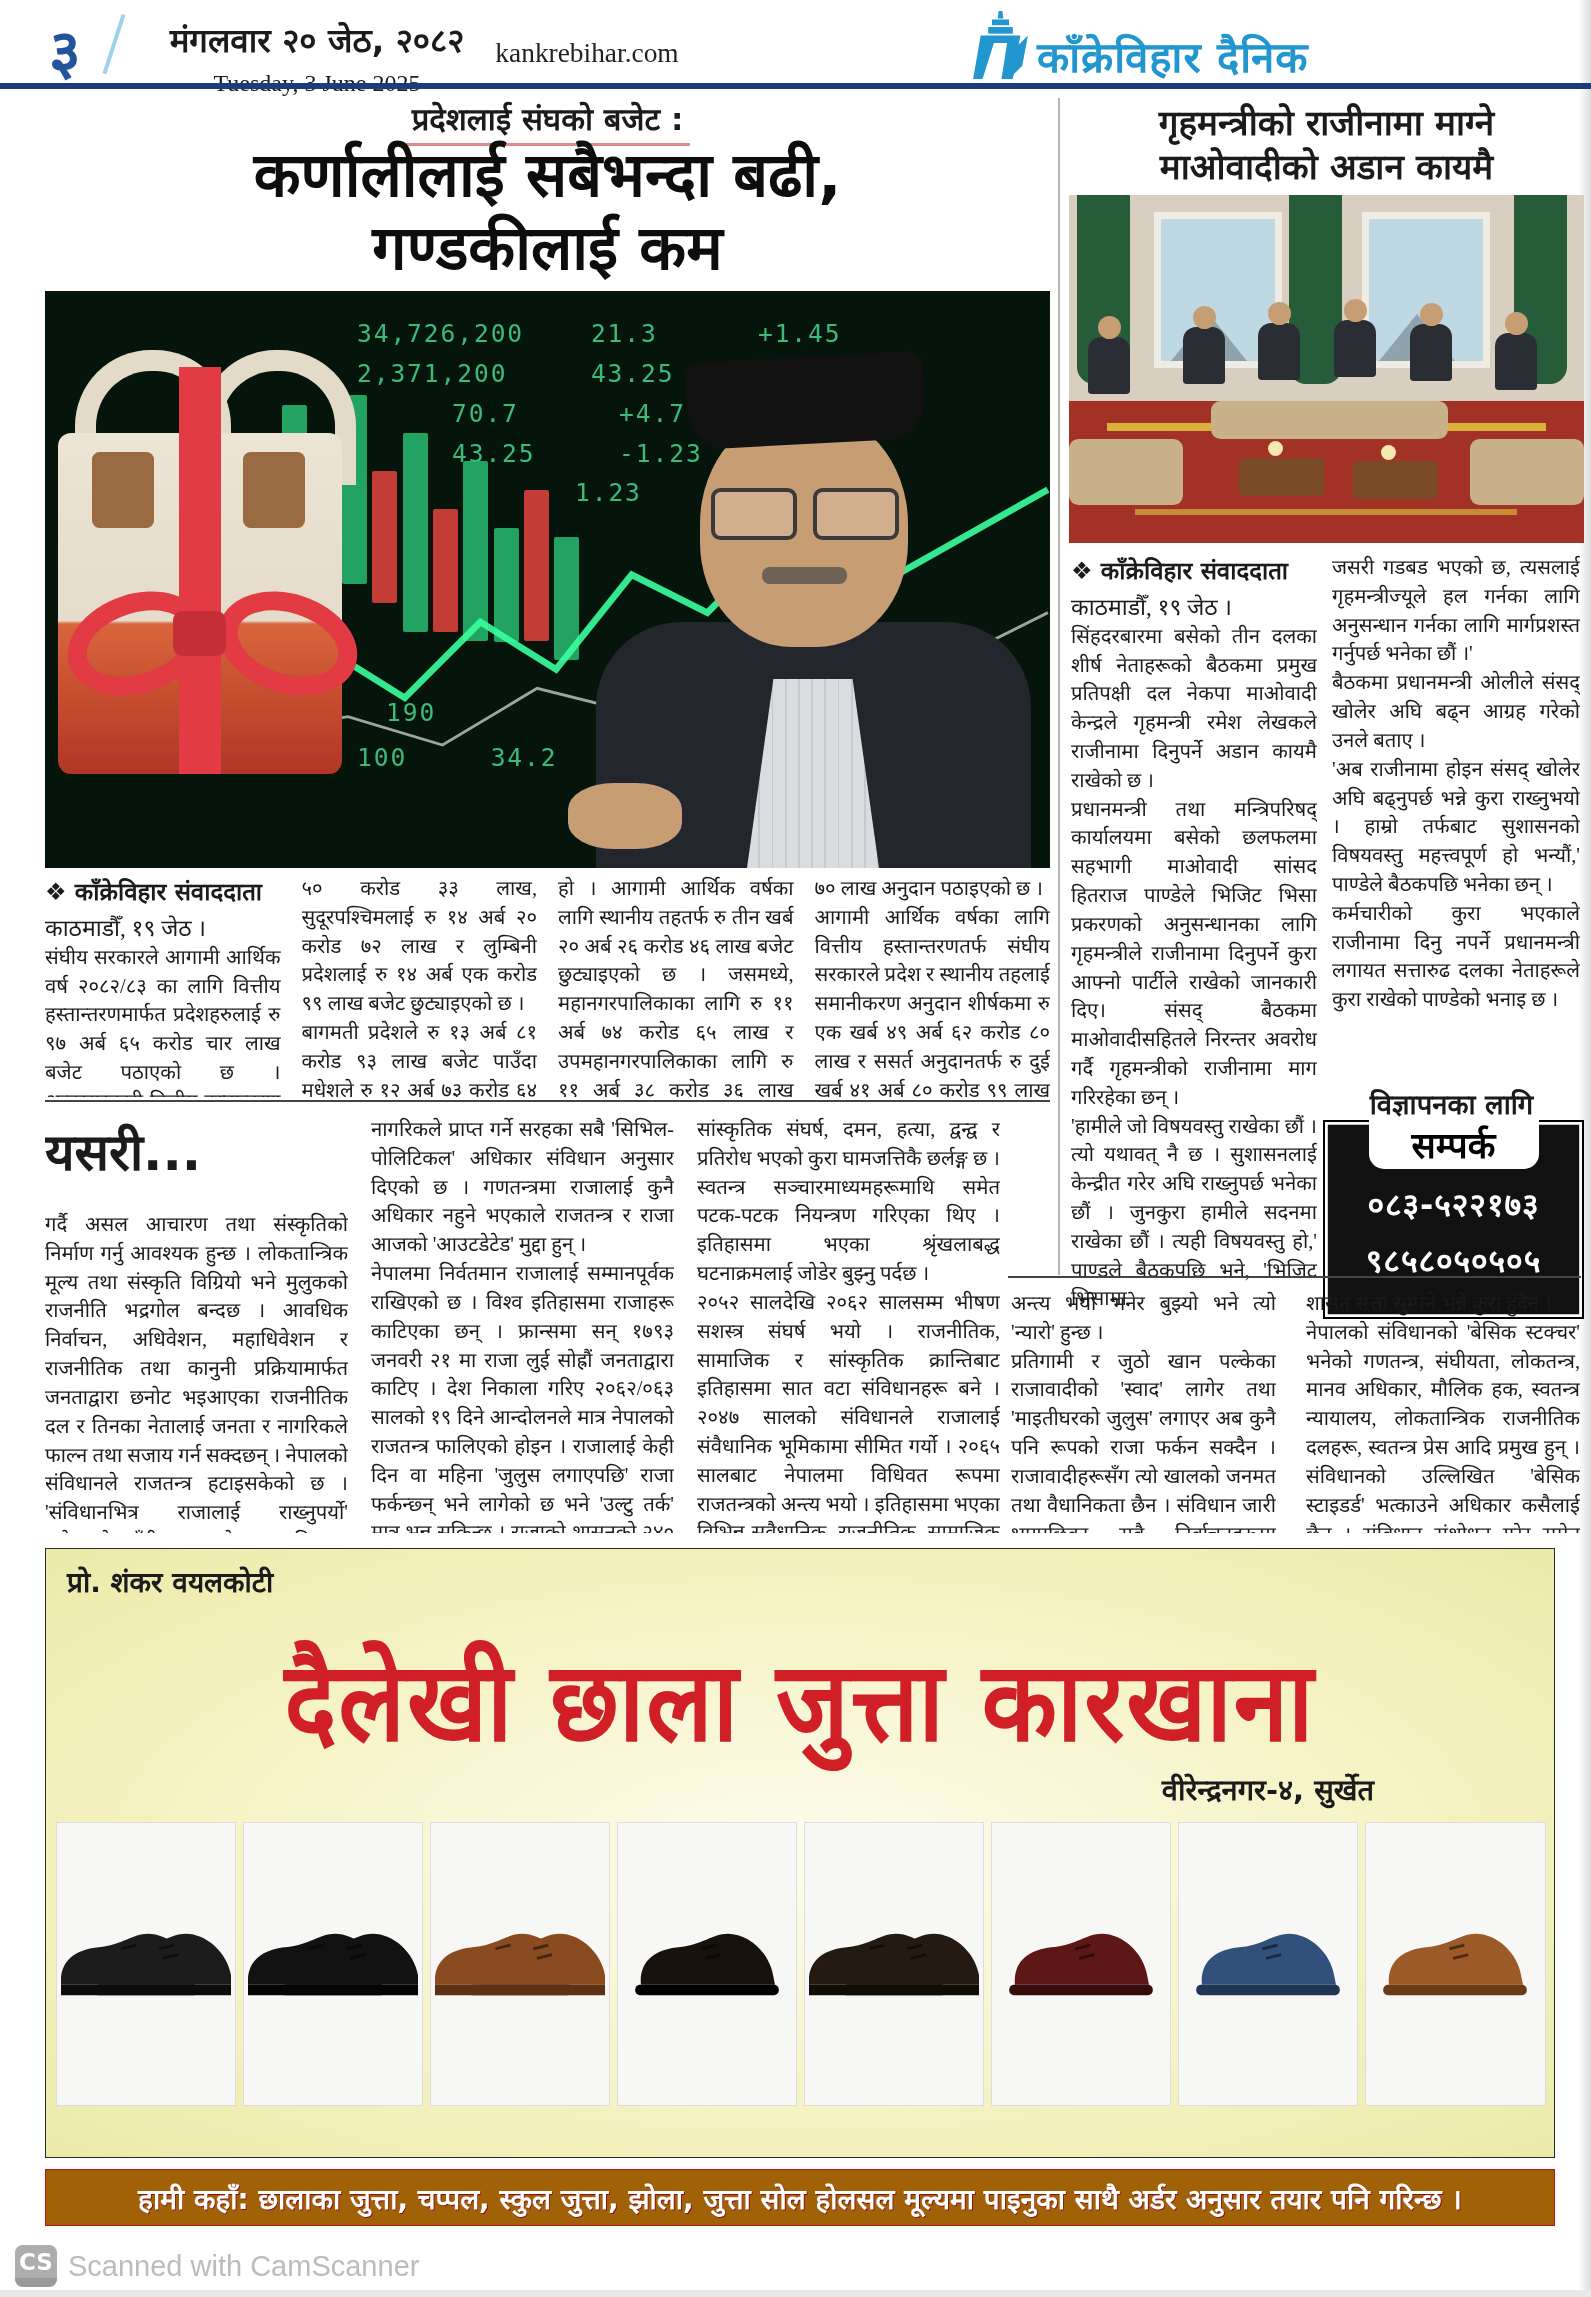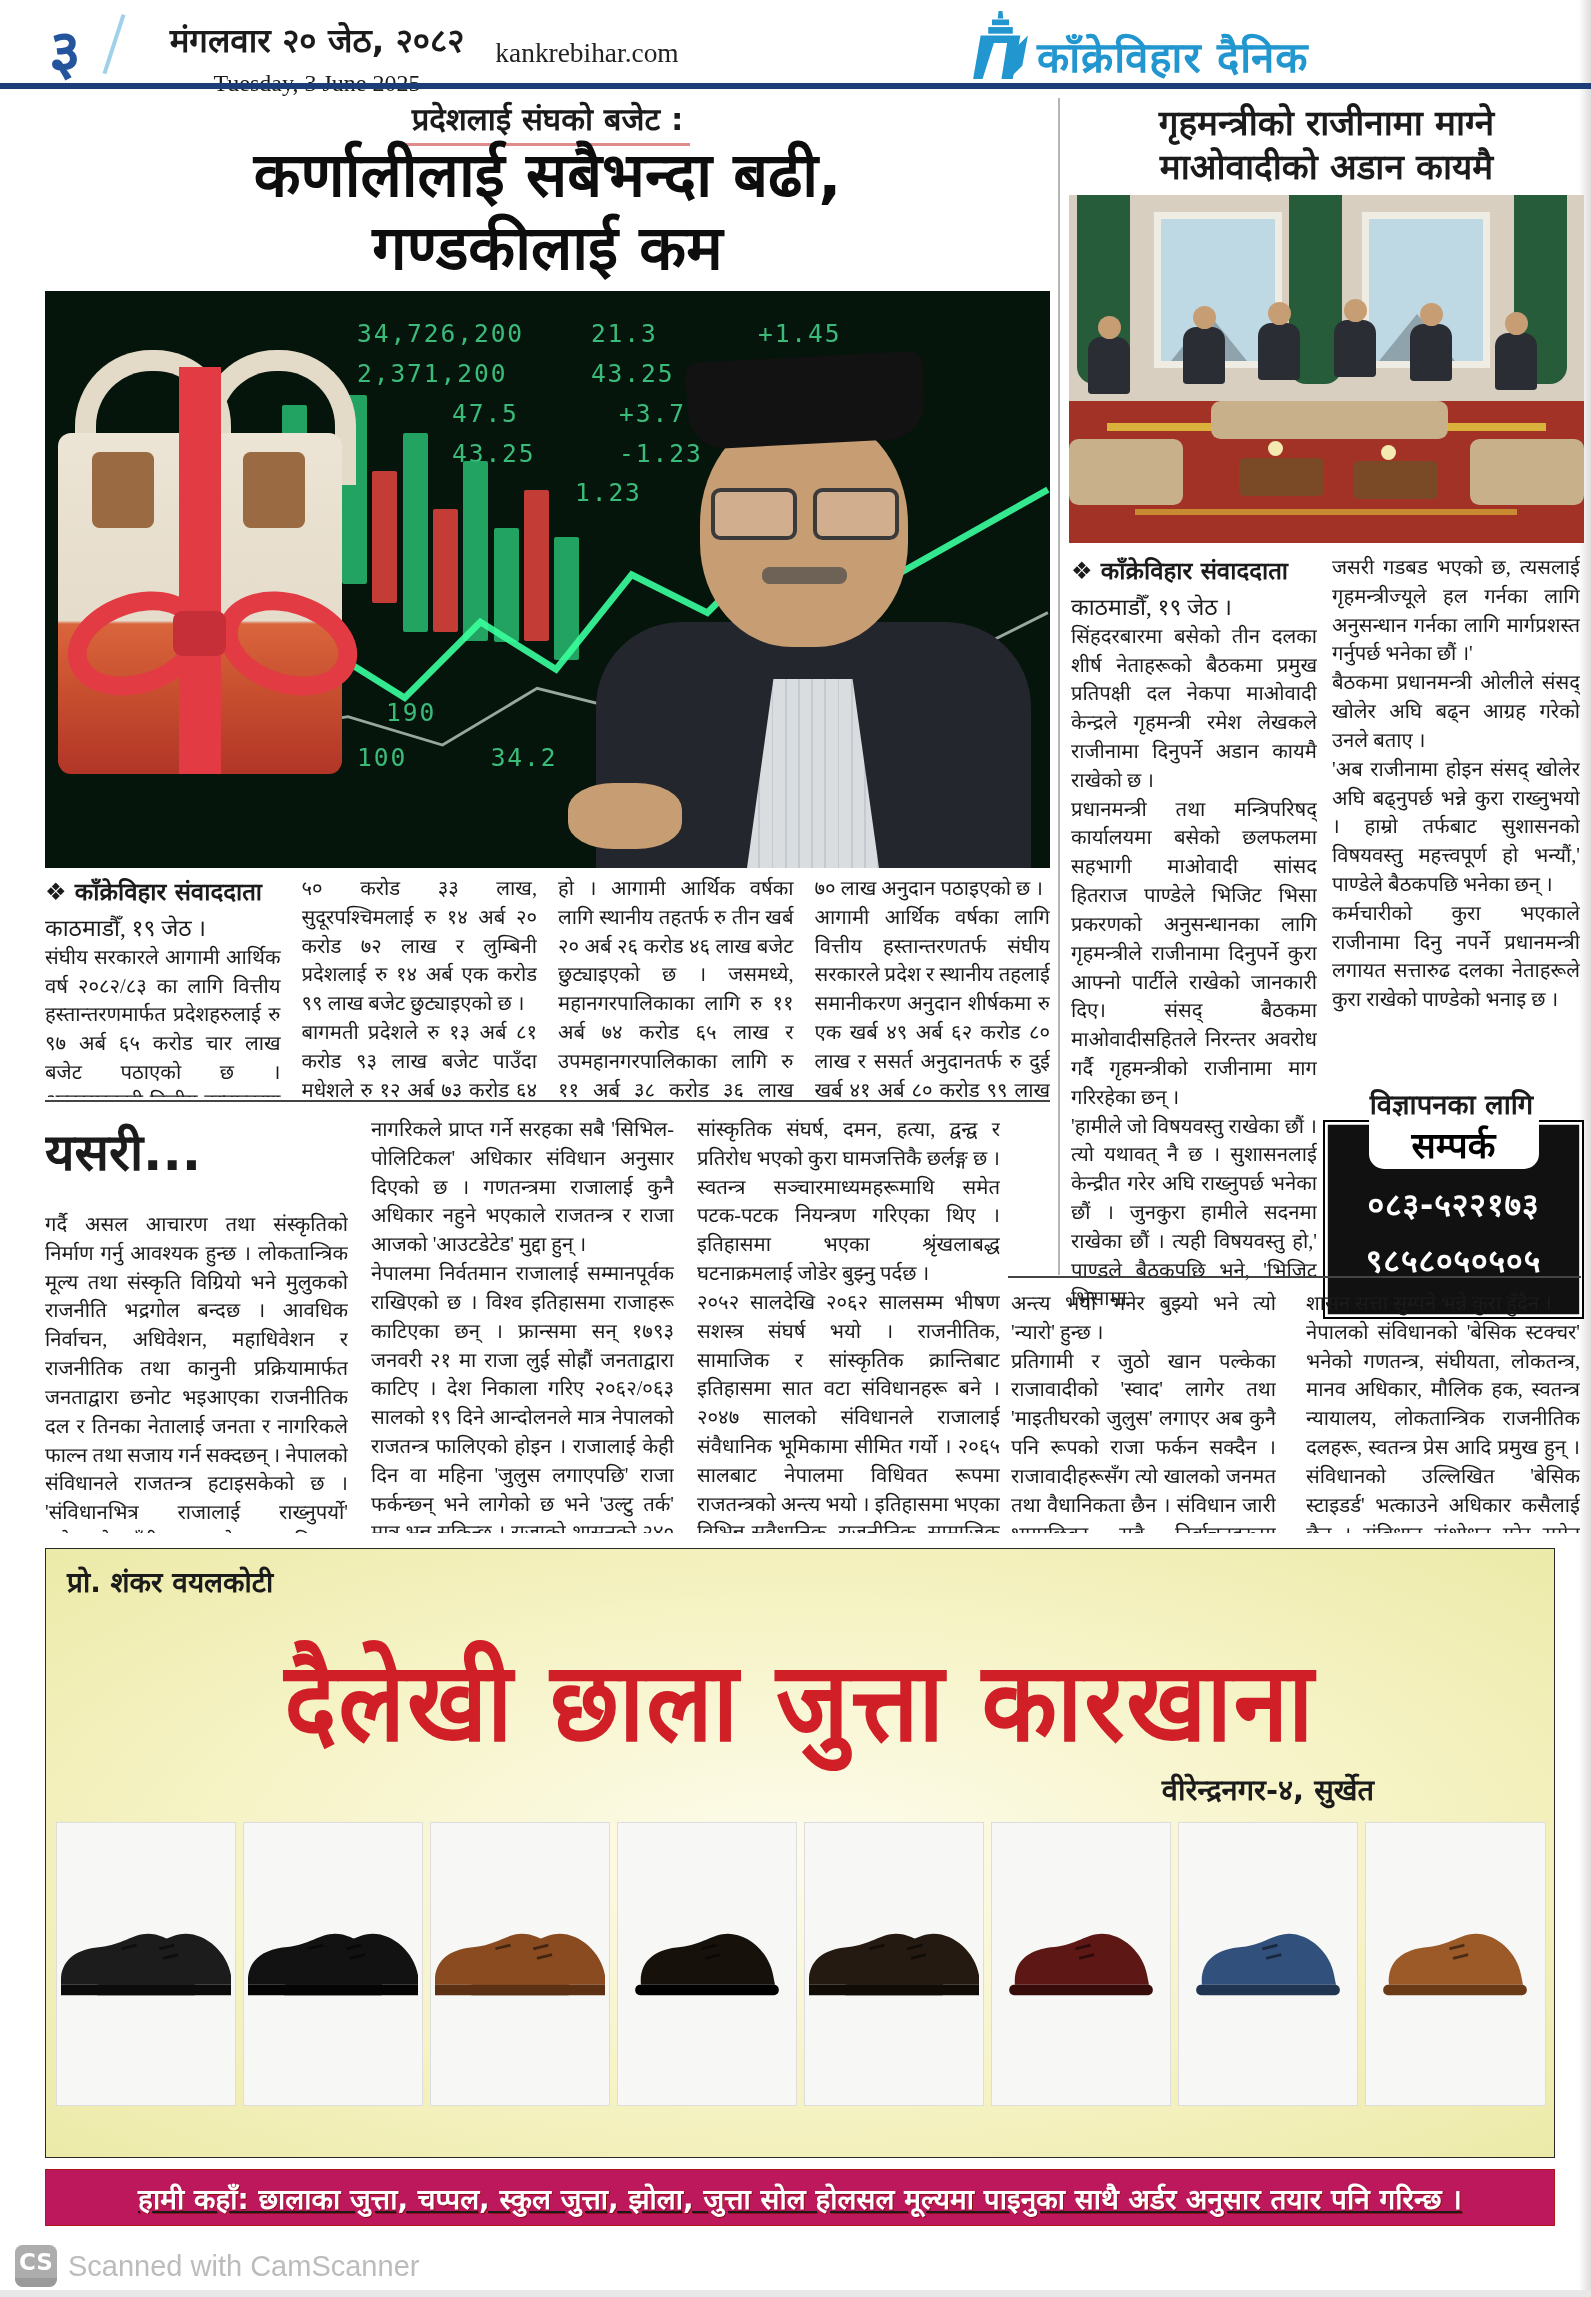--- a/index.html
+++ b/index.html
@@ -115,22 +115,22 @@
            background:radial-gradient(ellipse at center,#fdfcec 0%,#f6f3c6 55%,#eceaa8 100%);}
   .ad-prop{position:absolute;left:21px;top:13.2px;font-size:28px;font-weight:800;font-family:"DejaVu Sans",sans-serif;}
   .ad-phones{position:absolute;right:24.6px;top:9.5px;text-align:right;font-size:27.4px;font-weight:800;
              font-family:"DejaVu Sans",sans-serif;line-height:1.5;}
   .ad-title{position:absolute;left:0;top:81px;width:100%;text-align:center;color:#d01f26;
             font-size:98px;font-weight:800;font-family:"DejaVu Sans",sans-serif;transform:scaleY(1.12);
             letter-spacing:1.9px;}
   .ad-address{position:absolute;right:180px;top:220px;font-size:29px;font-weight:800;font-family:"DejaVu Sans",sans-serif;}
   .shoe-row{position:absolute;left:9.5px;top:273px;width:1490px;height:284px;display:flex;gap:6.6px;}
   .shoe-tile{flex:1;background:#f7f7f5;border:0.9px solid #ddd;display:flex;align-items:center;justify-content:center;}
-  .banner{left:45px;top:2169px;width:1508px;height:55px;background:#be185d;border:1.9px solid #b0161e;
-          display:flex;align-items:center;justify-content:center;text-decoration:underline;}
+  .banner{left:45px;top:2169px;width:1508px;height:55px;background:#a16207;border:1.9px solid #b0161e;
+          display:flex;align-items:center;justify-content:center;}
   .banner-text{color:#fff;font-size:28px;font-weight:800;font-family:"DejaVu Sans",sans-serif;
                text-shadow:0.9px 0.9px 0 #8c0f15;}
 
   
   .cs-badge{left:15px;top:2245px;width:42px;height:42px;background:#adadad;border-radius:7.6px;
             color:#fff;font-family:"DejaVu Sans",sans-serif;font-weight:800;font-size:23px;
             display:flex;align-items:center;justify-content:center;border-bottom:9.5px solid #9a9a9a;box-sizing:border-box;}
   .cs-text{left:68px;top:2250px;font-size:29px;color:#bcbcbc;font-family:"Liberation Sans",sans-serif;}
 </style>
 </head>
@@ -164,21 +164,21 @@
 <div class="abs headline">
   <div>कर्णालीलाई सबैभन्दा बढी,</div>
   <div>गण्डकीलाई कम</div>
 </div>
 <div class="abs vdiv"></div>
 
 <div class="abs main-photo">
   <div id="ticker-layer">
       <div class="ticker" style="left: 312px; top: 28px;">34,726,200    21.3      +1.45</div>
       <div class="ticker" style="left: 312px; top: 68px;">2,371,200     43.25     +2.85</div>
-      <div class="ticker" style="left: 407px; top: 108px;">47.5      +3.7</div>
+      <div class="ticker" style="left: 407px; top: 108px;">70.7      +4.7</div>
       <div class="ticker" style="left: 407px; top: 148px;">43.25     -1.23</div>
       <div class="ticker" style="left: 530px; top: 187px;">1.23</div>
       <div class="ticker" style="left: 341px; top: 407px;">190</div>
       <div class="ticker" style="left: 312px; top: 452px;">100     34.2</div>
     </div>
   <div id="bar-layer">
       <div class="bar g" style="left: 237px; top: 114px; height: 142px;"></div>
       <div class="bar r" style="left: 267px; top: 151px; height: 161px;"></div>
       <div class="bar g" style="left: 297px; top: 104px; height: 189px;"></div>
       <div class="bar r" style="left: 327px; top: 180px; height: 132px;"></div>

